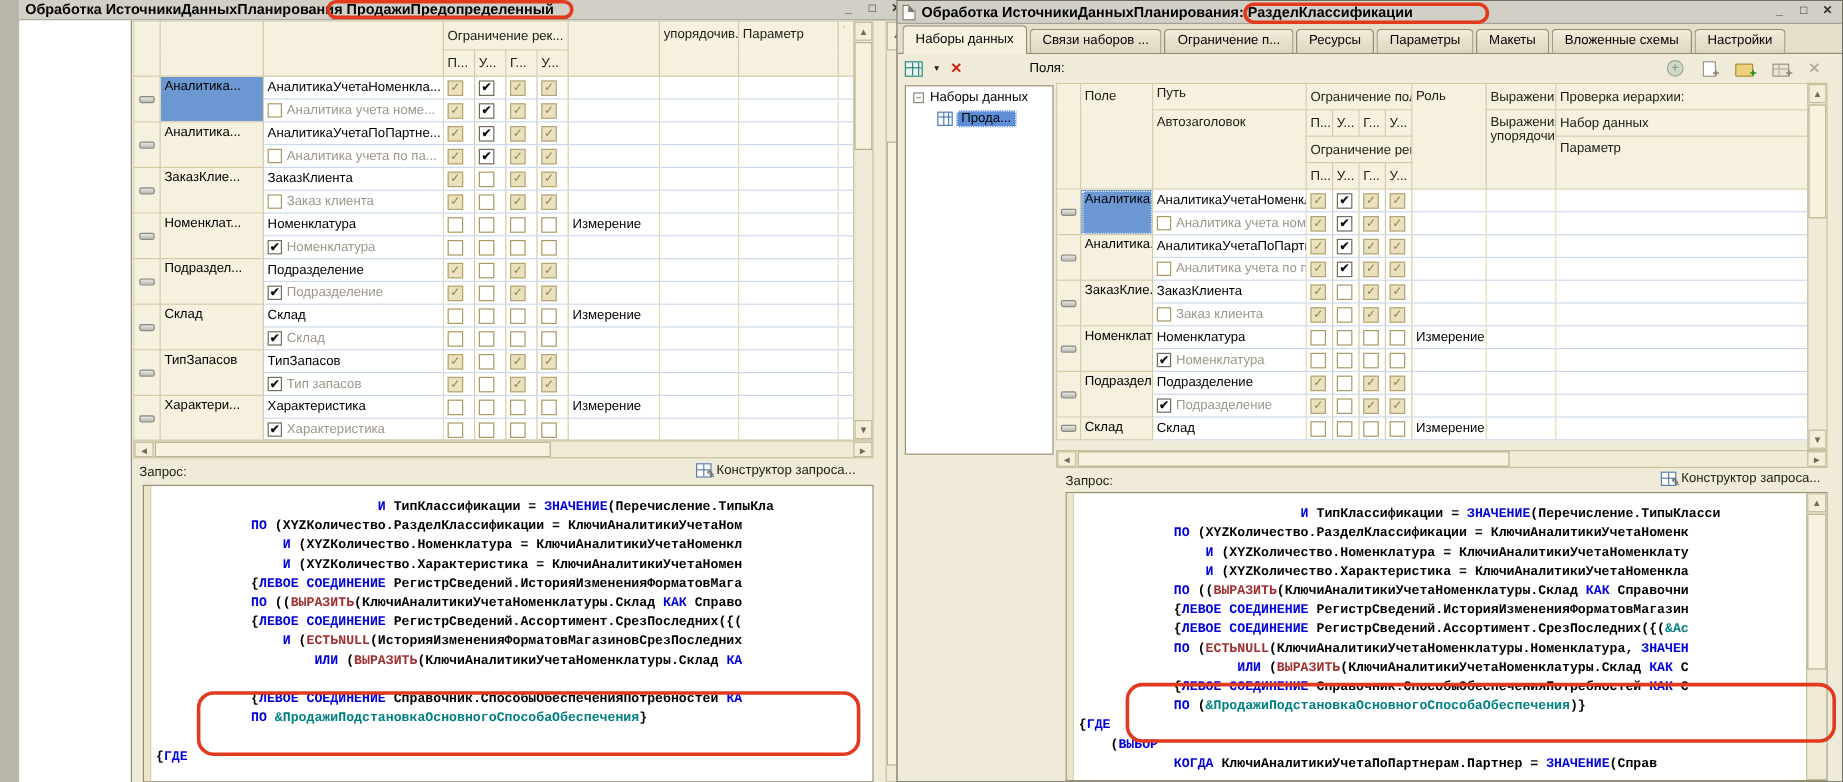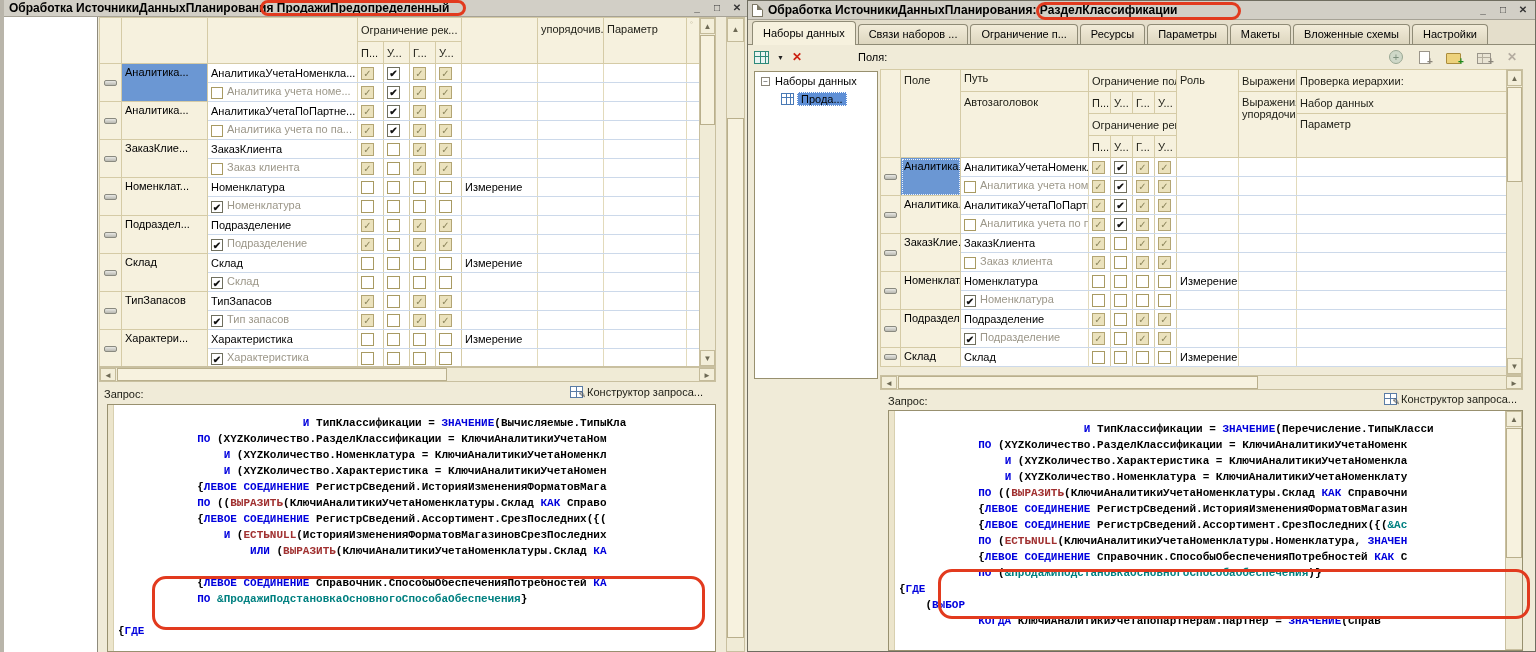--- a/index.html
+++ b/index.html
@@ -63,21 +63,21 @@
 .tree-row{display:flex;align-items:center;height:18px;white-space:nowrap}
 .expander{width:9px;height:9px;border:1px solid #8a8578;background:#fff;font-size:8px;line-height:7px;text-align:center;color:#444;margin:0 5px 0 6px}
 .ds-icon{width:13px;height:12px;border:1px solid #4a7ab5;background:linear-gradient(#4a7ab5,#4a7ab5) 0 3px/100% 1px no-repeat,linear-gradient(#4a7ab5,#4a7ab5) 4px 0/1px 100% no-repeat,linear-gradient(#4a7ab5,#4a7ab5) 8px 0/1px 100% no-repeat,#fff;margin:0 3px 0 26px;flex:none}
 .sel-node{background:#5e8fd6;color:#000;padding:1px 4px;outline:1px dotted #fff;outline-offset:-1px}
 </style>
 </head>
 <body>
 
 <div id="screen">
 
-  <div class="win" id="lw" style="left:4px;width:746px;border-right:1px solid #c2410c">
+  <div class="win" id="lw" style="left:16px;width:746px;border-right:3px solid #c2410c">
     <div class="titlebar" style="height:17px;padding-left:5px">
       <span>Обработка ИсточникиДанныхПланирования ПродажиПредопределенный</span>
       <span class="win-controls">
         <span class="win-btn">_</span>
         <span class="win-btn">□</span>
         <span class="win-btn">✕</span>
       </span>
     </div>
 
     <div style="position:absolute;left:0;top:17px;width:94px;bottom:0;background:#fff;border-right:1px solid #8e8a7c"></div>
@@ -349,21 +349,21 @@
     <div class="designer" style="right:46px;top:386px">
       <span class="mini-grid">
           <span class="pencil">✎</span>
         </span>
       <span>Конструктор запроса...</span>
     </div>
 
     <div class="qbox" style="left:103px;top:404px;width:609px;bottom:0">
       <div class="qgutter"></div>
       <div class="qtext" id="lw-query">
-          <div class="qline"><span class="q-t">                            </span><span class="q-k">И</span><span class="q-t"> ТипКлассификации = </span><span class="q-k">ЗНАЧЕНИЕ</span><span class="q-t">(Вычисляемые.ТипыКла</span></div>
+          <div class="qline"><span class="q-t">                            </span><span class="q-k">И</span><span class="q-t"> ТипКлассификации = </span><span class="q-k">ЗНАЧЕНИЕ</span><span class="q-t">(Перечисление.ТипыКла</span></div>
           <div class="qline"><span class="q-t">            </span><span class="q-k">ПО</span><span class="q-t"> (XYZКоличество.РазделКлассификации = КлючиАналитикиУчетаНом</span></div>
           <div class="qline"><span class="q-t">                </span><span class="q-k">И</span><span class="q-t"> (XYZКоличество.Номенклатура = КлючиАналитикиУчетаНоменкл</span></div>
           <div class="qline"><span class="q-t">                </span><span class="q-k">И</span><span class="q-t"> (XYZКоличество.Характеристика = КлючиАналитикиУчетаНомен</span></div>
           <div class="qline"><span class="q-t">            {</span><span class="q-k">ЛЕВОЕ СОЕДИНЕНИЕ</span><span class="q-t"> РегистрСведений.ИсторияИзмененияФорматовМага</span></div>
           <div class="qline"><span class="q-t">            </span><span class="q-k">ПО</span><span class="q-t"> ((</span><span class="q-f">ВЫРАЗИТЬ</span><span class="q-t">(КлючиАналитикиУчетаНоменклатуры.Склад </span><span class="q-k">КАК</span><span class="q-t"> Справо</span></div>
           <div class="qline"><span class="q-t">            {</span><span class="q-k">ЛЕВОЕ СОЕДИНЕНИЕ</span><span class="q-t"> РегистрСведений.Ассортимент.СрезПоследних({(</span></div>
           <div class="qline"><span class="q-t">                </span><span class="q-k">И</span><span class="q-t"> (</span><span class="q-f">ЕСТЬNULL</span><span class="q-t">(ИсторияИзмененияФорматовМагазиновСрезПоследних</span></div>
           <div class="qline"><span class="q-t">                    </span><span class="q-k">ИЛИ</span><span class="q-t"> (</span><span class="q-f">ВЫРАЗИТЬ</span><span class="q-t">(КлючиАналитикиУчетаНоменклатуры.Склад </span><span class="q-k">КА</span></div>
           <div class="qline"> </div>
           <div class="qline"><span class="q-t">            {</span><span class="q-k">ЛЕВОЕ СОЕДИНЕНИЕ</span><span class="q-t"> Справочник.СпособыОбеспеченияПотребностей </span><span class="q-k">КА</span></div>
@@ -631,26 +631,27 @@
           <span class="pencil">✎</span>
         </span>
       <span>Конструктор запроса...</span>
     </div>
 
     <div class="qbox" style="left:140px;top:409px;width:635px;bottom:0">
       <div class="qgutter"></div>
       <div class="qtext" style="right:20px" id="rw-query">
           <div class="qline"><span class="q-t">                            </span><span class="q-k">И</span><span class="q-t"> ТипКлассификации = </span><span class="q-k">ЗНАЧЕНИЕ</span><span class="q-t">(Перечисление.ТипыКласси</span></div>
           <div class="qline"><span class="q-t">            </span><span class="q-k">ПО</span><span class="q-t"> (XYZКоличество.РазделКлассификации = КлючиАналитикиУчетаНоменк</span></div>
+          <div class="qline"><span class="q-t">                </span><span class="q-k">И</span><span class="q-t"> (XYZКоличество.Номенклатура = КлючиАналитикиУчетаНоменклату</span></div>
           <div class="qline"><span class="q-t">                </span><span class="q-k">И</span><span class="q-t"> (XYZКоличество.Характеристика = КлючиАналитикиУчетаНоменкла</span></div>
-          <div class="qline"><span class="q-t">                </span><span class="q-k">И</span><span class="q-t"> (XYZКоличество.Номенклатура = КлючиАналитикиУчетаНоменклату</span></div>
           <div class="qline"><span class="q-t">            </span><span class="q-k">ПО</span><span class="q-t"> ((</span><span class="q-f">ВЫРАЗИТЬ</span><span class="q-t">(КлючиАналитикиУчетаНоменклатуры.Склад </span><span class="q-k">КАК</span><span class="q-t"> Справочни</span></div>
           <div class="qline"><span class="q-t">            {</span><span class="q-k">ЛЕВОЕ СОЕДИНЕНИЕ</span><span class="q-t"> РегистрСведений.ИсторияИзмененияФорматовМагазин</span></div>
           <div class="qline"><span class="q-t">            {</span><span class="q-k">ЛЕВОЕ СОЕДИНЕНИЕ</span><span class="q-t"> РегистрСведений.Ассортимент.СрезПоследних({(</span><span class="q-p">&amp;Ас</span></div>
           <div class="qline"><span class="q-t">            </span><span class="q-k">ПО</span><span class="q-t"> (</span><span class="q-f">ЕСТЬNULL</span><span class="q-t">(КлючиАналитикиУчетаНоменклатуры.Номенклатура, </span><span class="q-k">ЗНАЧЕН</span></div>
+          <div class="qline"><span class="q-t">                    </span><span class="q-k">ИЛИ</span><span class="q-t"> (</span><span class="q-f">ВЫРАЗИТЬ</span><span class="q-t">(КлючиАналитикиУчетаНоменклатуры.Склад </span><span class="q-k">КАК</span><span class="q-t"> С</span></div>
           <div class="qline"><span class="q-t">            {</span><span class="q-k">ЛЕВОЕ СОЕДИНЕНИЕ</span><span class="q-t"> Справочник.СпособыОбеспеченияПотребностей </span><span class="q-k">КАК</span><span class="q-t"> С</span></div>
           <div class="qline"><span class="q-t">            </span><span class="q-k">ПО</span><span class="q-t"> (</span><span class="q-p">&amp;ПродажиПодстановкаОсновногоСпособаОбеспечения</span><span class="q-t">)}</span></div>
           <div class="qline"><span class="q-t">{</span><span class="q-k">ГДЕ</span></div>
           <div class="qline"><span class="q-t">    (</span><span class="q-k">ВЫБОР</span></div>
           <div class="qline"><span class="q-t">            </span><span class="q-k">КОГДА</span><span class="q-t"> КлючиАналитикиУчетаПоПартнерам.Партнер = </span><span class="q-k">ЗНАЧЕНИЕ</span><span class="q-t">(Справ</span></div>
         </div>
       <div class="sb" style="right:0;top:0;width:17px;bottom:0;border-top:none;border-right:none">
         <div class="sb-btn" style="left:0;top:0;right:0;height:16px;line-height:15px">▲</div>
         <div class="sb-thumb" style="left:0;right:0;top:17px;height:130px"></div>
       </div>

